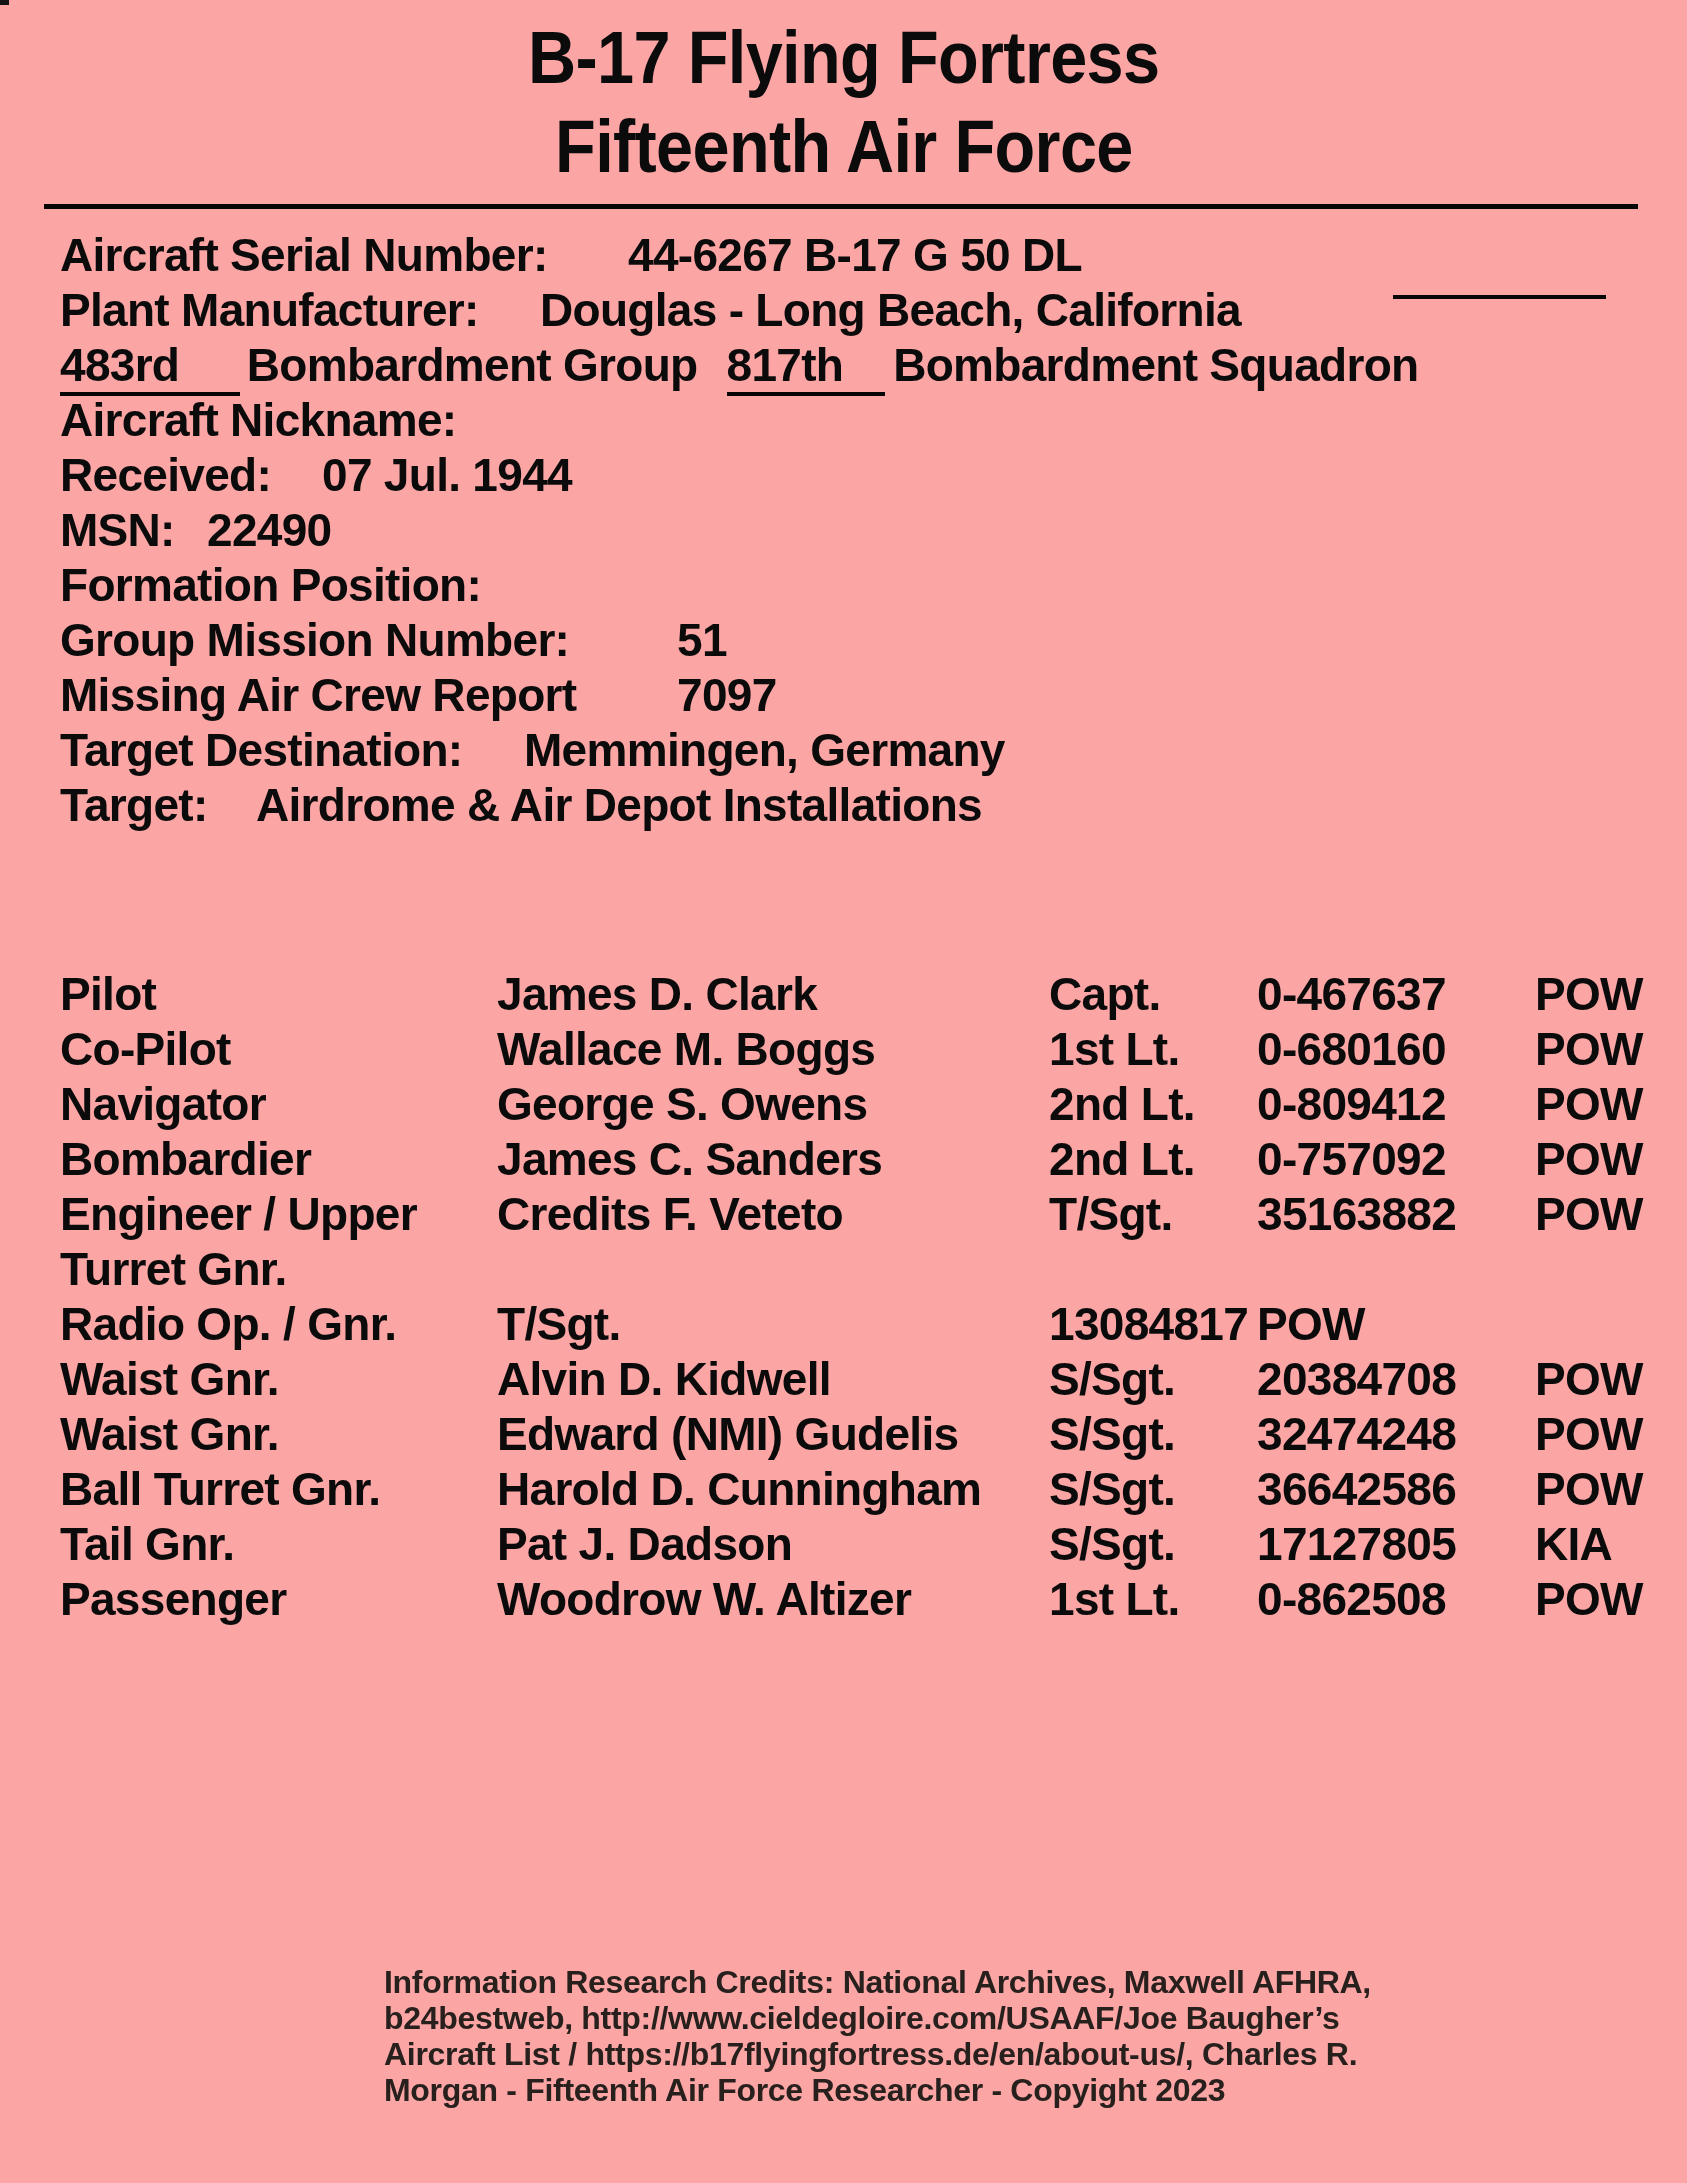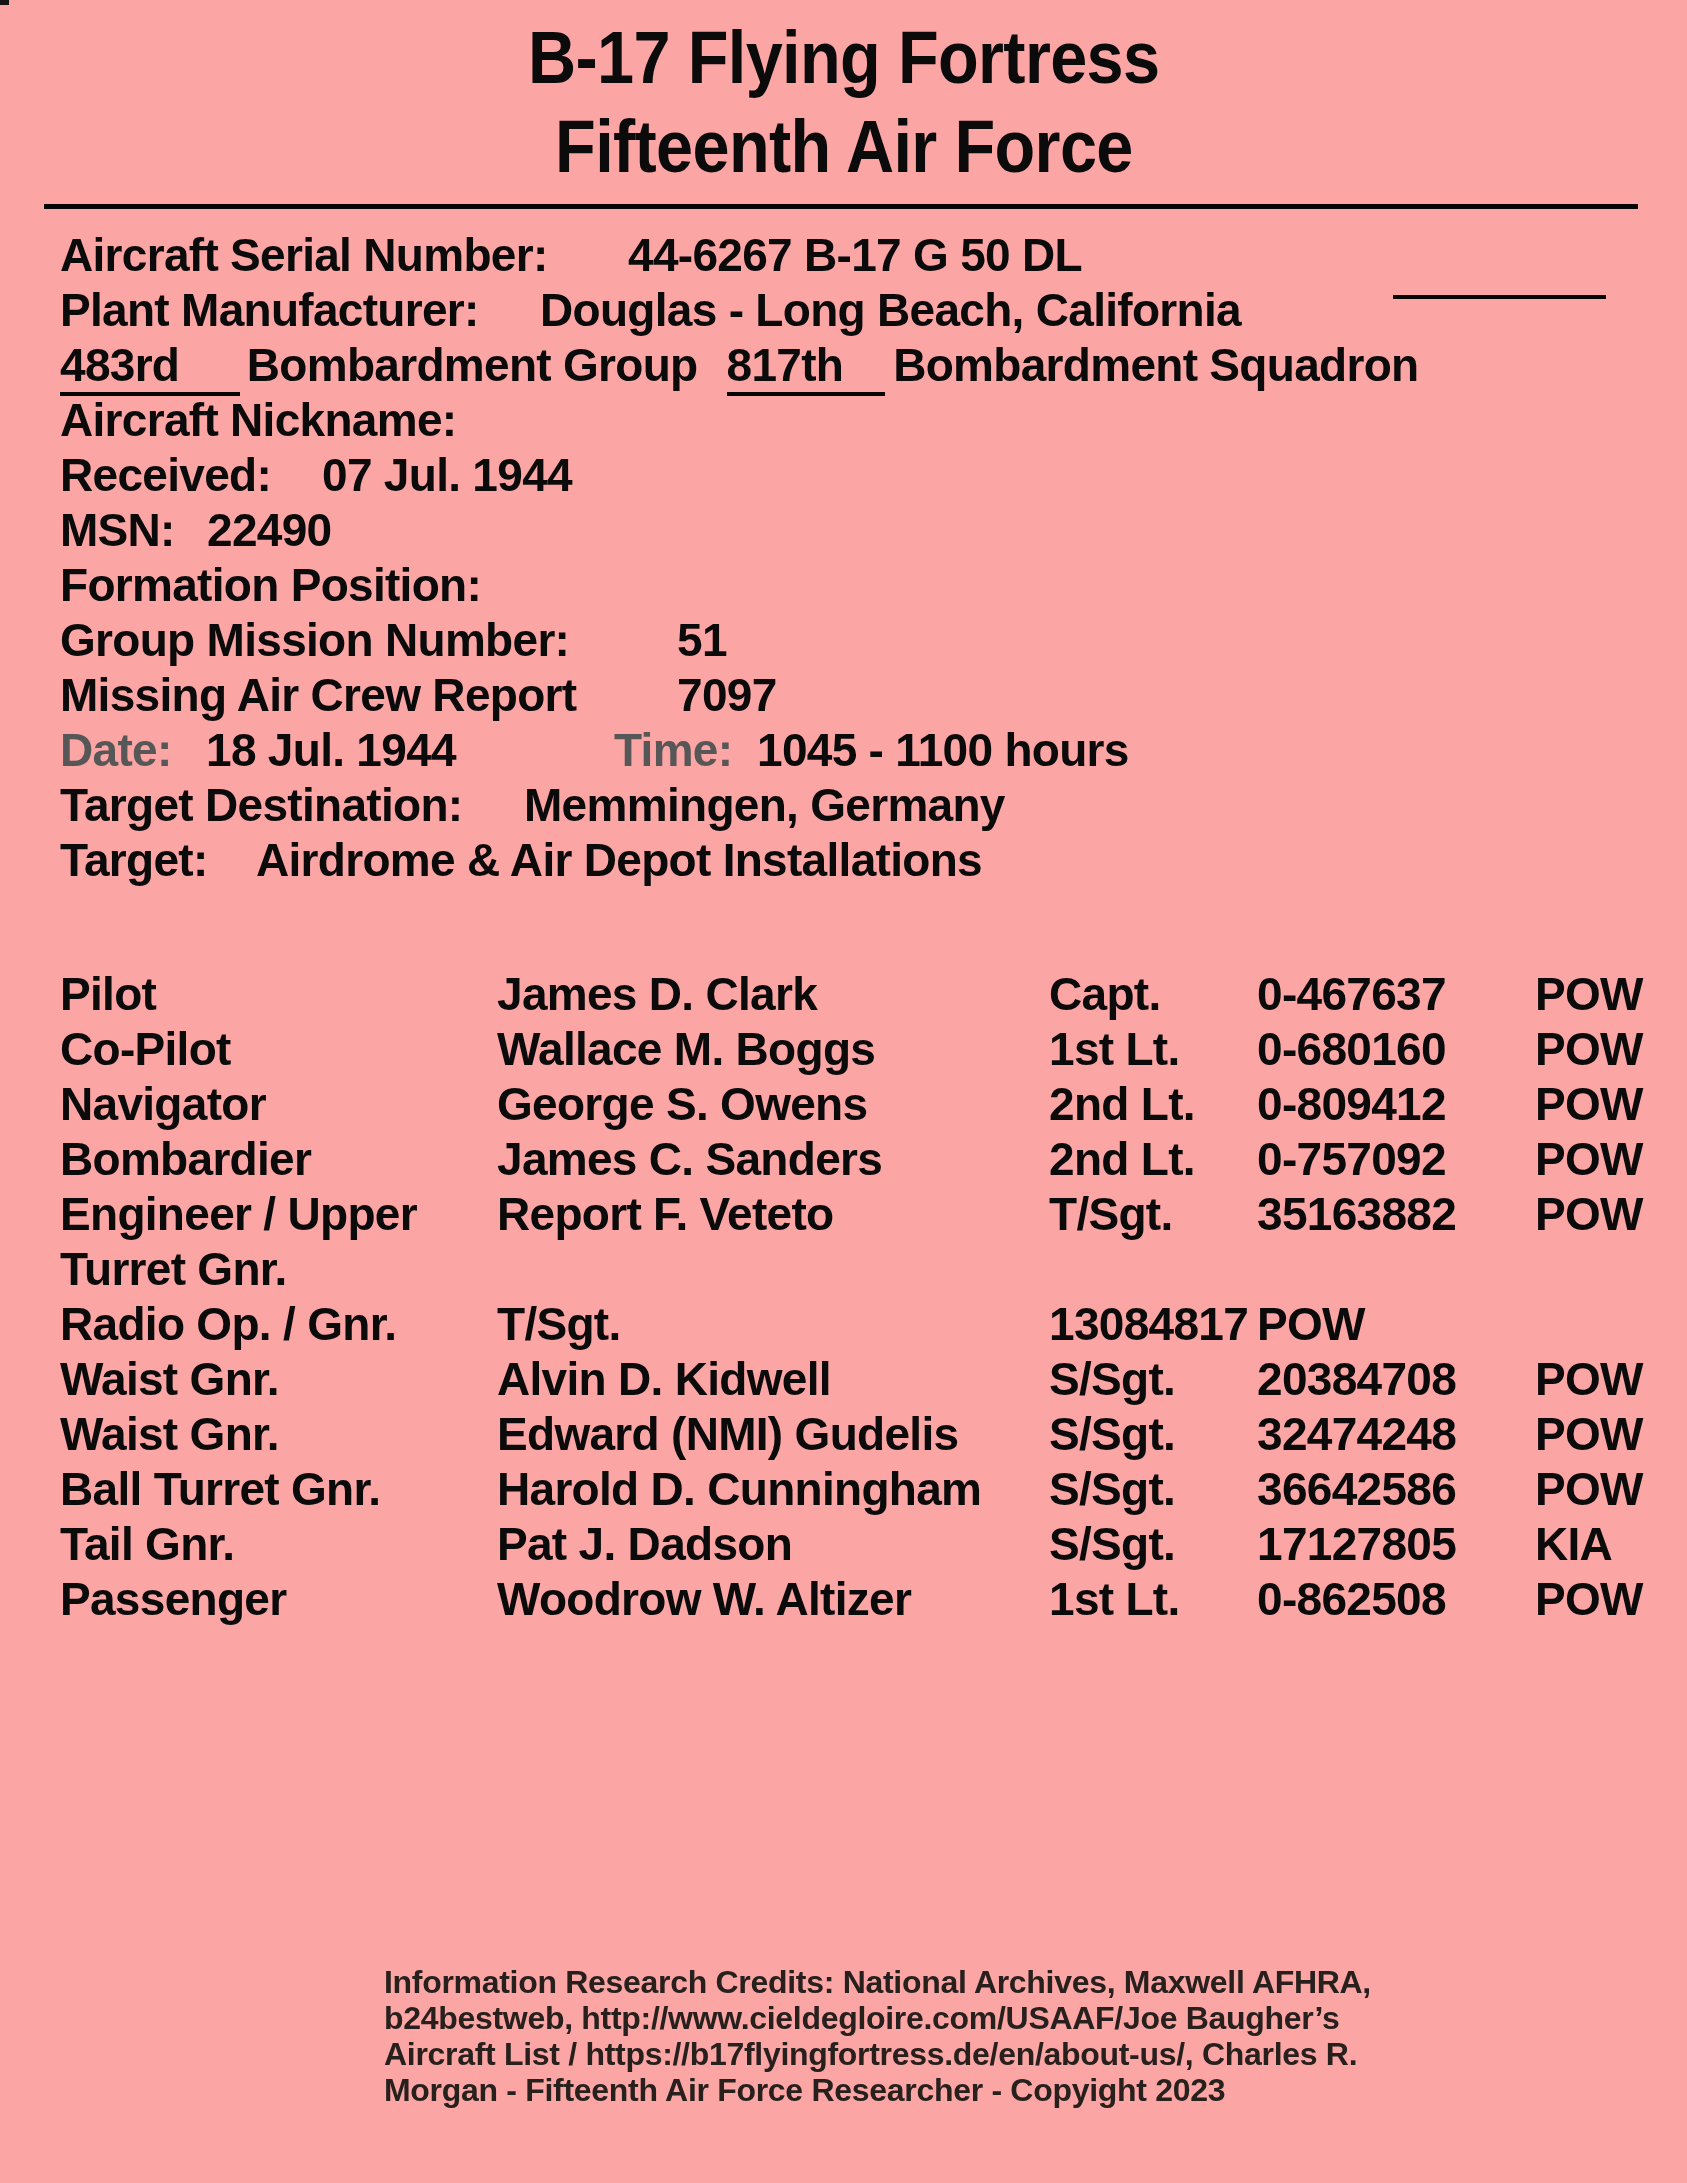--- a/index.html
+++ b/index.html
@@ -88,26 +88,20 @@
     <div class="frow">
       <span>Group Mission Number:</span>
       <span class="val" style="left:617px">51</span>
     </div>
 
     <div class="frow">
       <span>Missing Air Crew Report</span>
       <span class="val" style="left:617px">7097</span>
     </div>
 
-    <div class="frow">
-      <span class="muted">Date:</span>
-      <span class="val" style="left:146px">18 Jul. 1944</span>
-      <span class="val muted" style="left:554px">Time:</span>
-      <span class="val" style="left:697px">1045 - 1100 hours</span>
-    </div>
 
     <div class="frow">
       <span>Target Destination:</span>
       <span class="val" style="left:464px">Memmingen, Germany</span>
     </div>
 
     <div class="frow">
       <span>Target:</span>
       <span class="val" style="left:196px">Airdrome &amp; Air Depot Installations</span>
     </div>
@@ -143,21 +137,21 @@
     <div class="crow">
       <span class="cell role">Bombardier</span>
       <span class="cell">James C. Sanders</span>
       <span class="cell">2nd Lt.</span>
       <span class="cell">0-757092</span>
       <span class="cell">POW</span>
     </div>
 
     <div class="crow">
       <span class="cell role">Engineer / Upper Turret Gnr.</span>
-      <span class="cell">Report F. Veteto</span>
+      <span class="cell">Credits F. Veteto</span>
       <span class="cell">T/Sgt.</span>
       <span class="cell">35163882</span>
       <span class="cell">POW</span>
     </div>
 
     <div class="crow">
       <span class="cell role">Radio Op. / Gnr.</span>
       <span class="cell">T/Sgt.</span>
       <span class="cell">13084817</span>
       <span class="cell">POW</span>

